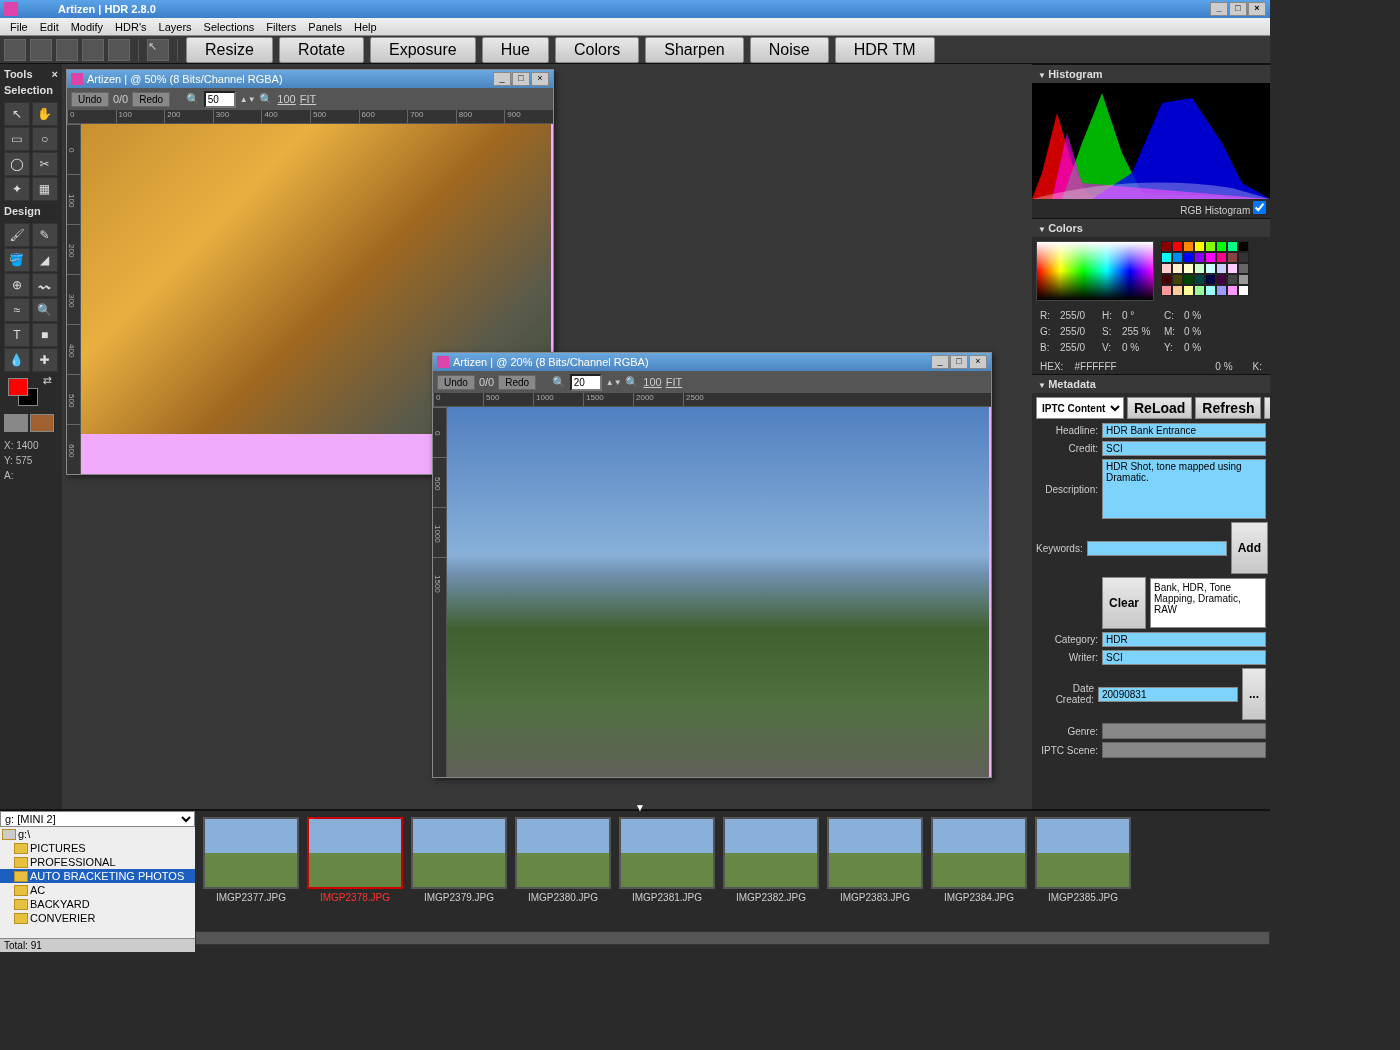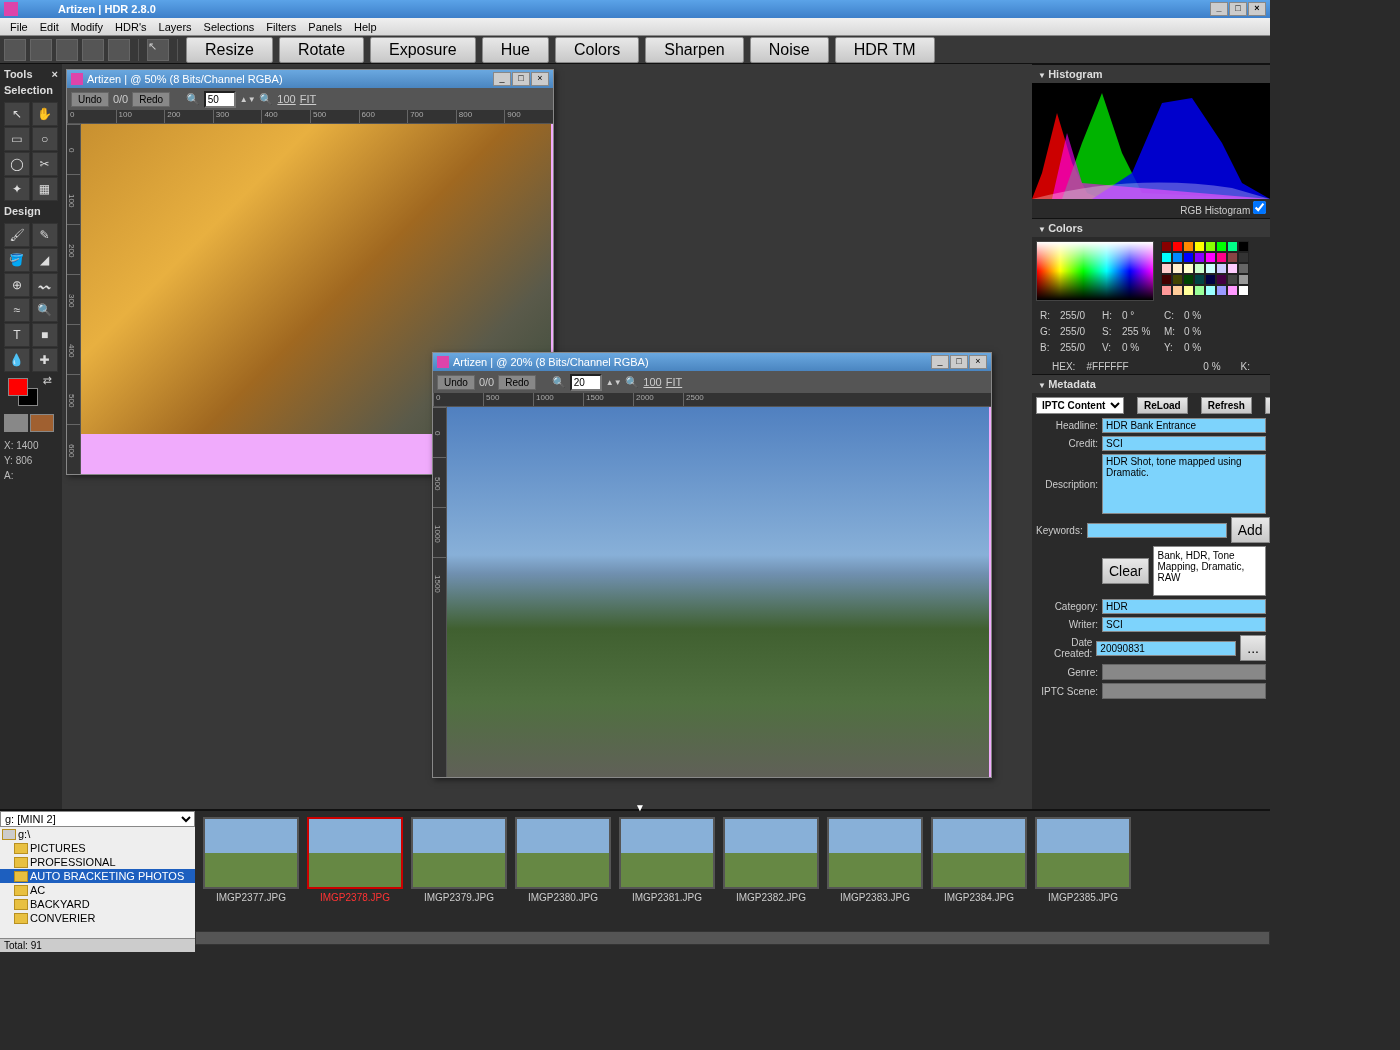--- a/index.html
+++ b/index.html
@@ -56,31 +56,31 @@
 .panel .phdr { background: #383838; padding: 3px 6px; font-weight: bold; color: #ddd; font-size: 11px; }
 .panel .phdr::before { content: "▼ "; font-size: 8px; }
 .histo { height: 116px; background: #000; position: relative; overflow: hidden; }
 .histo-lab { text-align: right; padding: 2px 4px; font-size: 10px; }
 .colorpanel { padding: 4px; }
 .gradient { width: 118px; height: 60px; background: linear-gradient(to right, #f00,#ff0,#0f0,#0ff,#00f,#f0f,#f00); display: inline-block; vertical-align: top; border: 1px solid #444; }
 .swatches { display: inline-block; width: 90px; vertical-align: top; margin-left: 4px; }
 .swrow { display: flex; }
 .swc { width: 11px; height: 11px; border: 1px solid #222; }
 .colorvals { padding: 4px 8px; font-size: 10px; display: grid; grid-template-columns: 18px 40px 18px 40px 18px 30px; gap: 2px; line-height: 14px; }
-.hexrow { padding: 2px 20px; font-size: 10px; }
+.hexrow { padding: 2px 8px; font-size: 10px; }
 
 .meta { padding: 4px; font-size: 10px; }
 .metarow { display: flex; align-items: center; gap: 4px; margin-bottom: 3px; }
 .metarow .lbl { width: 62px; text-align: right; color: #ccc; }
 .metarow input, .metarow textarea, .metarow select { flex: 1; background: #7dd3fc; border: 1px solid #888; color: #000; font-size: 10px; padding: 1px 3px; font-family: inherit; }
 .metarow textarea { height: 60px; resize: none; }
-.metarow .mbtn { padding: 4px 6px; background: linear-gradient(#e8e8e8,#c8c8c8); border: 1px solid #888; color: #000; font-size: 14px; cursor: pointer; }
-.metabtns { display: flex; gap: 13px; margin-bottom: 4px; }
+.metarow .mbtn { padding: 18px 6px; background: linear-gradient(#e8e8e8,#c8c8c8); border: 1px solid #888; color: #000; font-size: 12px; cursor: pointer; font-weight: bold; }
+.metabtns { display: flex; gap: 3px; margin-bottom: 4px; }
 .metabtns select { background: #fff; border: 1px solid #888; color: #000; font-size: 10px; font-weight: bold; padding: 1px; }
-.metabtns .mbtn { padding: 2px 6px; background: linear-gradient(#e8e8e8,#c8c8c8); border: 1px solid #888; color: #000; font-size: 10px; font-weight: bold; cursor: pointer; }
+.metabtns .mbtn { padding: 2px 6px; background: linear-gradient(#e8e8e8,#c8c8c8); border: 1px solid #888; color: #000; font-size: 14px; font-weight: bold; cursor: pointer; }
 .kwbox { background: #fff; border: 1px solid #888; color: #000; padding: 3px; height: 50px; font-size: 10px; flex: 1; }
 .disabled-input { flex: 1; background: #888; border: 1px solid #666; height: 16px; }
 
 
 .browser { height: 143px; background: #2a2a2a; display: flex; border-top: 2px solid #111; position: relative; }
 .browser::before { content: "▼"; position: absolute; top: -9px; left: 50%; color: #fff; font-size: 10px; }
 .tree { width: 195px; background: #eee; color: #000; font-size: 11px; overflow: hidden; display: flex; flex-direction: column; }
 .tree select { width: 100%; background: #fff; border: 1px solid #888; font-size: 11px; }
 .tree .list { flex: 1; overflow: hidden; }
 .tree .item { padding: 1px 2px; display: flex; align-items: center; gap: 2px; cursor: pointer; }
@@ -182,21 +182,21 @@
       <div class="sw" style="background:#f00;position:absolute;top:4px;left:6px;z-index:1"></div>
       <div class="sw" style="background:#000;position:absolute;top:14px;left:16px"></div>
       <span style="position:absolute;top:0;right:8px;cursor:pointer">⇄</span>
     </div>
     <div style="display:flex;gap:2px;padding:2px">
       <div class="sw" style="background:#888;width:24px"></div>
       <div class="sw" style="background:#a06030;width:24px"></div>
     </div>
     <div class="coords">
       <div>X: 1400</div>
-      <div>Y: 806</div>
+      <div>Y: 575</div>
       <div>A:</div>
     </div>
   </div>
 
   <div class="canvas">
 
     <div class="docwin" style="left:4px;top:5px;width:488px">
       <div class="dtitle">
         <span style="width:12px;height:12px;background:#d4a;margin-right:4px"></span>
         <span class="t">Artizen |  @ 50% (8 Bits/Channel RGBA)</span>

